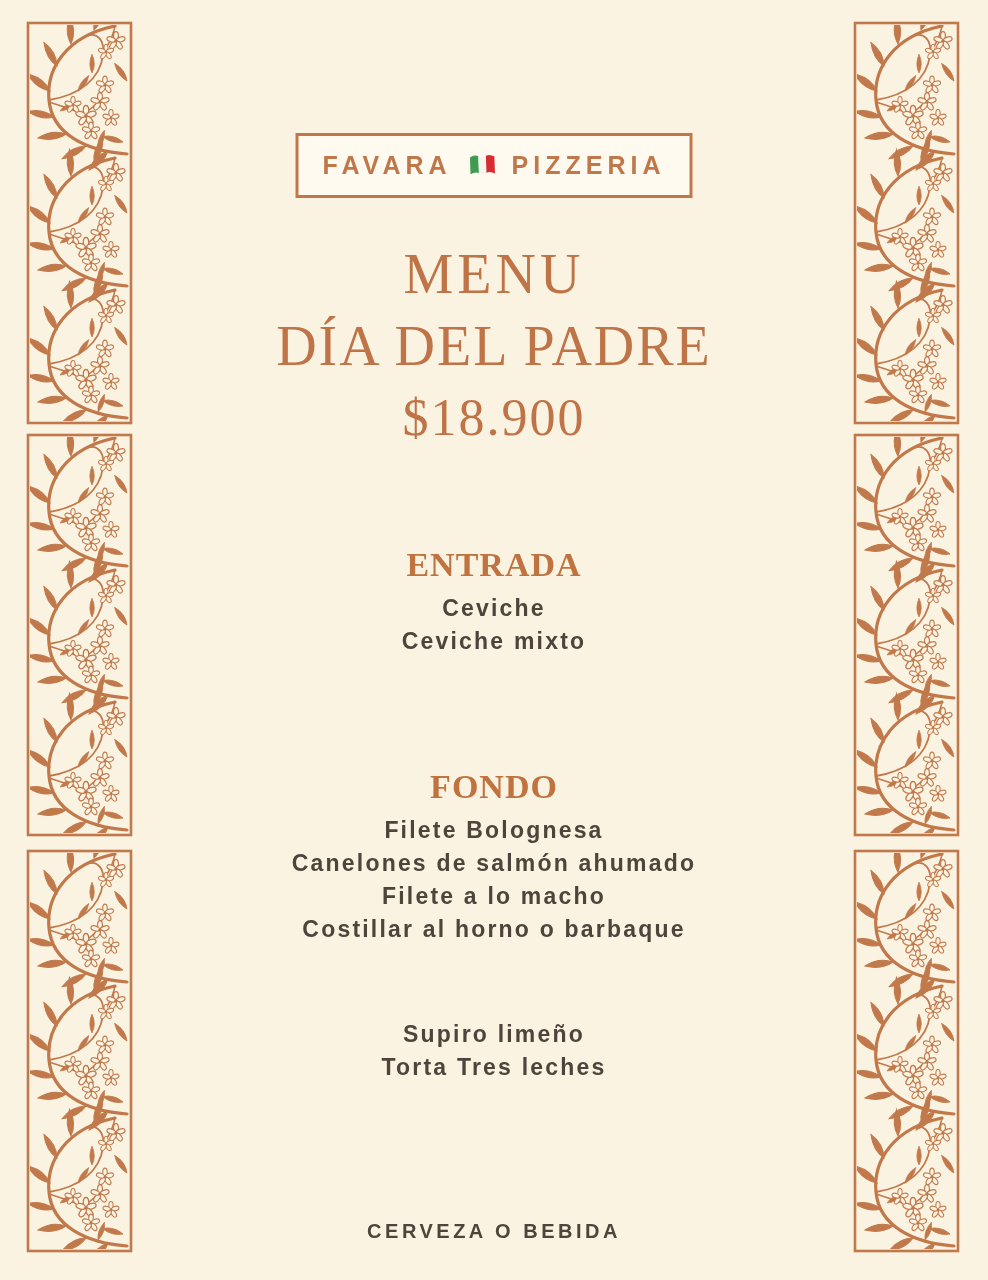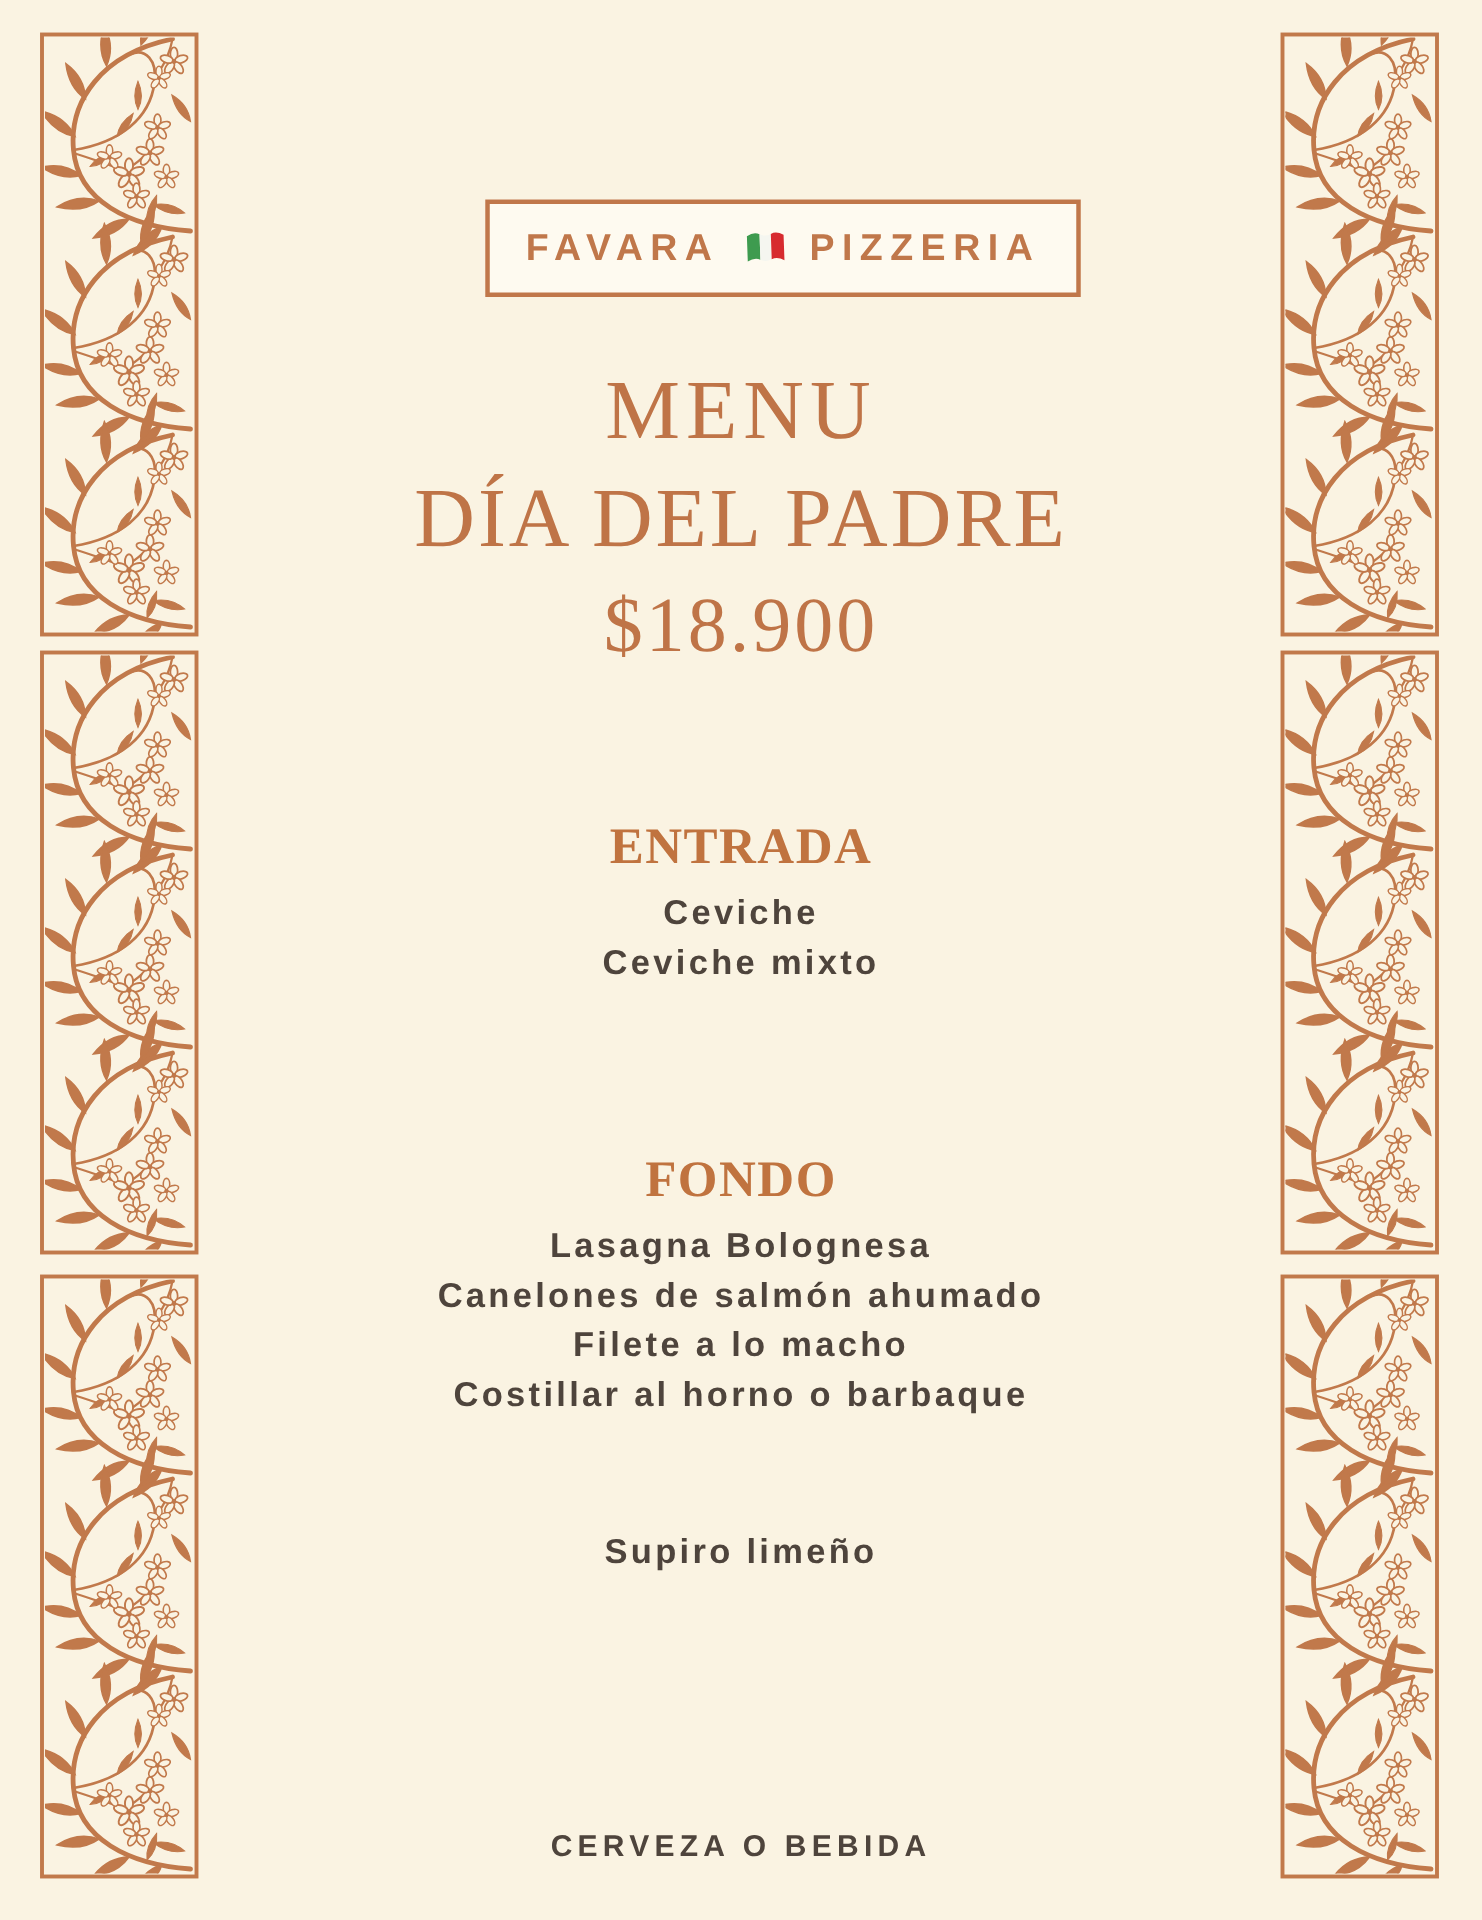--- a/index.html
+++ b/index.html
@@ -18,21 +18,21 @@
   .orn.row2{top:433px;}
   .orn.row3{top:849px;}
 
   
   .brand-box{
     position:absolute;top:133px;left:50%;transform:translateX(-50%);
     height:65px;box-sizing:border-box;
     border:3.5px solid #C0774A;
     background:#FEFAF0;
     display:flex;align-items:center;justify-content:center;
-    gap:14px;padding:0 24px;margin-left:28px;
+    gap:14px;padding:0 24px;
   }
   .brand-txt{
     font-size:25px;font-weight:bold;letter-spacing:5px;
     color:#C0774A;white-space:nowrap;
   }
   .flag{width:32px;height:27px;transform:rotate(-2deg);}
 
   
   .title-block{
     position:absolute;top:238px;left:0;width:988px;
@@ -161,26 +161,27 @@
   <h2 class="sec-heading">ENTRADA</h2>
   <div class="sec-items">
     <div class="menu-item">Ceviche</div>
     <div class="menu-item">Ceviche mixto</div>
   </div>
 </section>
 
 <section class="menu-section" id="sec-fondo">
   <h2 class="sec-heading">FONDO</h2>
   <div class="sec-items">
-    <div class="menu-item">Lasagna Bolognesa</div>
+    <div class="menu-item">Filete Bolognesa</div>
     <div class="menu-item">Canelones de salmón ahumado</div>
     <div class="menu-item">Filete a lo macho</div>
     <div class="menu-item">Costillar al horno o barbaque</div>
   </div>
 </section>
 
 <section class="menu-section" id="sec-postre">
   <div class="sec-items">
     <div class="menu-item">Supiro limeño</div>
+    <div class="menu-item">Torta Tres leches</div>
   </div>
 </section>
 
 <div class="footer-note">CERVEZA O BEBIDA</div>
 
 </body></html>

